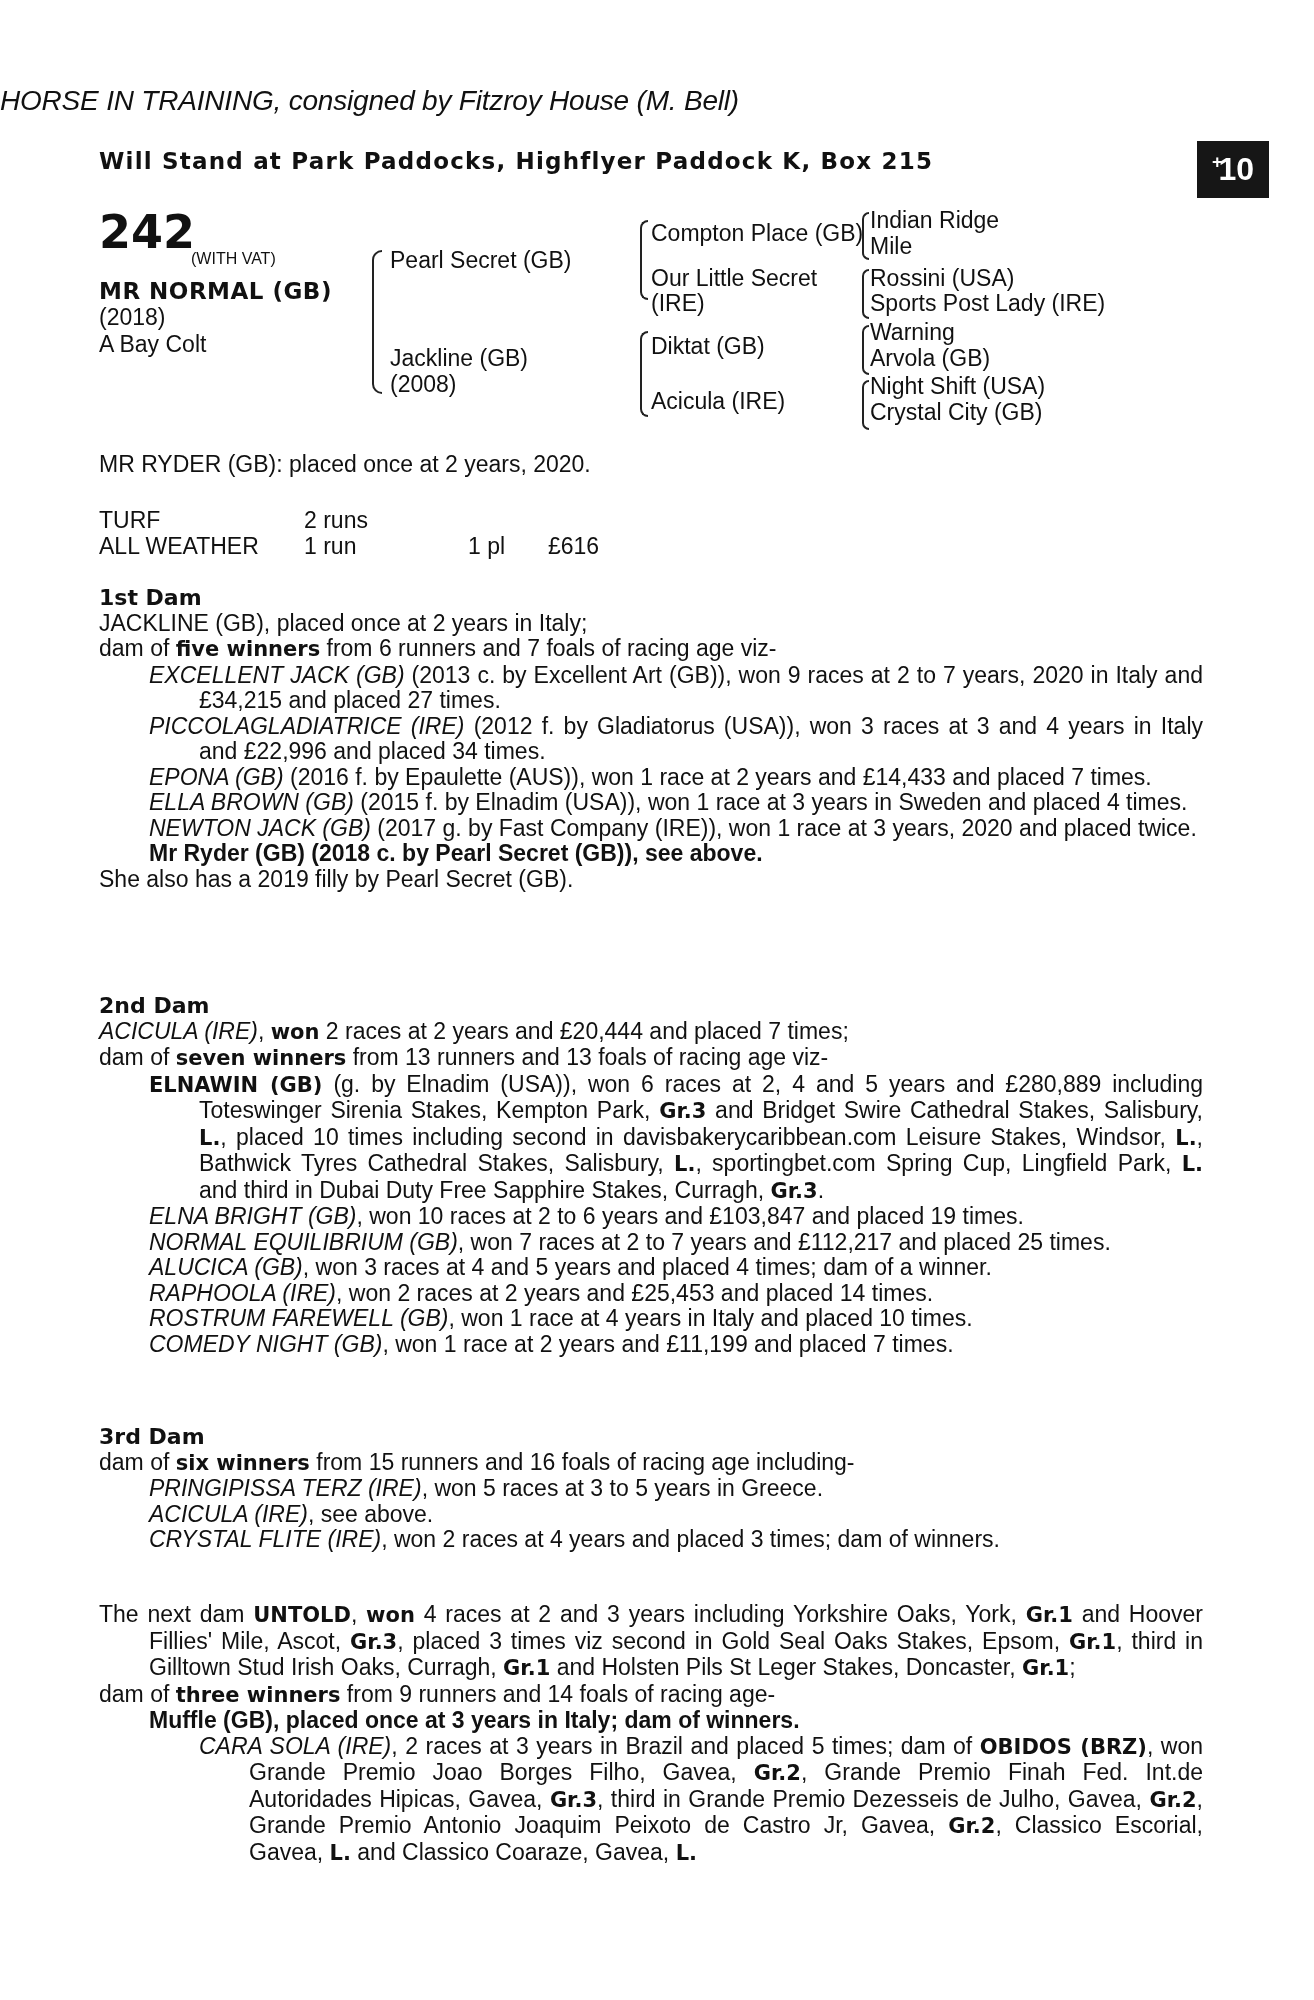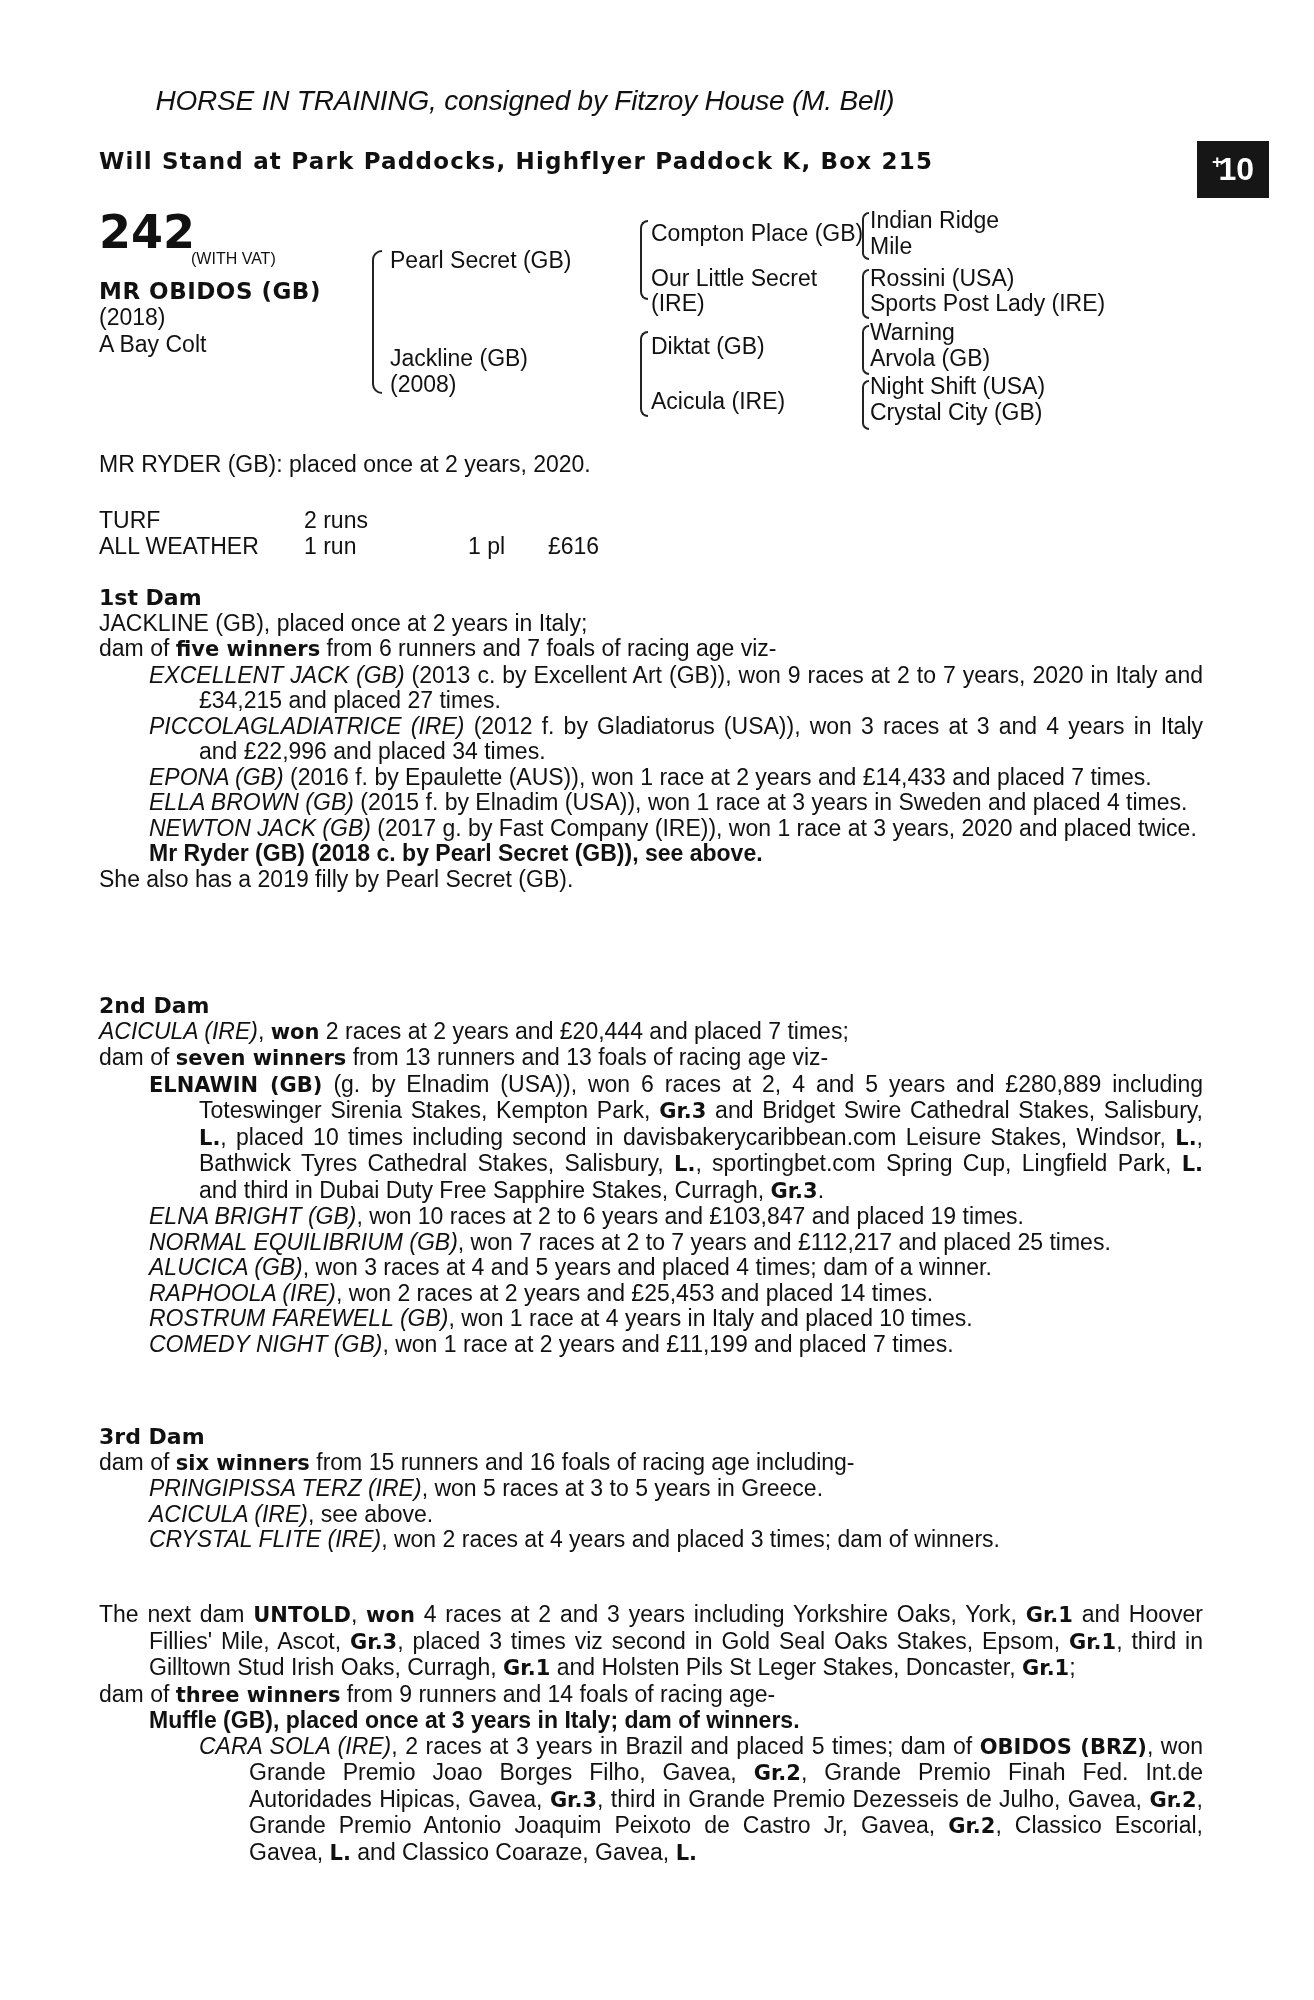--- a/index.html
+++ b/index.html
@@ -3,21 +3,21 @@
 <meta charset="utf-8">
 <style>
   html, body { margin: 0; padding: 0; background: #ffffff; }
   body {
     width: 1314px; height: 2000px; position: relative; overflow: hidden;
     font-family: "Liberation Sans", sans-serif; color: #111111;
     font-size: 23px; line-height: 25.5px;
   }
   .abs { position: absolute; }
   .hdr-title {
-    left: 0; width: 1050px; top: 84px; text-align: center;
+    left: 0; width: 1050px; top: 84px; text-align: left;
     font-style: italic; font-size: 28px; line-height: 34px; letter-spacing: -0.2px;
   }
   .hdr-stand {
     left: 99px; top: 146px; font-family: "DejaVu Sans", sans-serif;
     font-weight: bold; font-size: 23px; line-height: 30px; letter-spacing: 1.2px;
     transform: scaleX(1.0); transform-origin: left;
   }
   .badge {
     left: 1197px; top: 141px; width: 72px; height: 57px; background: #161616;
     color: #ffffff; font-weight: bold; font-size: 32px; line-height: 57px; text-align: center;
@@ -51,21 +51,21 @@
 </style>
 </head>
 <body>
 
 <div class="abs hdr-title">HORSE IN TRAINING, consigned by Fitzroy House (M. Bell)</div>
 <div class="abs hdr-stand">Will Stand at Park Paddocks, Highflyer Paddock K, Box 215</div>
 <div class="abs badge"><span class="plus">+</span><span>10</span></div>
 
 <div class="abs lot-num">242</div>
 <div class="abs lot-vat">(WITH VAT)</div>
-<div class="abs horse-name">MR OBIDOS (GB)</div>
+<div class="abs horse-name">MR NORMAL (GB)</div>
 <div class="abs horse-year">(2018)</div>
 <div class="abs horse-desc">A Bay Colt</div>
 
 <div>
 
   <div class="brace" style="left:372px; top:250px; width:8px; height:140px; border-radius:10px 0 0 10px;"></div>
   <div class="ped" style="left:390px; top:248px;">Pearl Secret (GB)</div>
   <div class="ped" style="left:390px; top:346px;">Jackline (GB)</div>
   <div class="ped" style="left:390px; top:372px;">(2008)</div>
 

